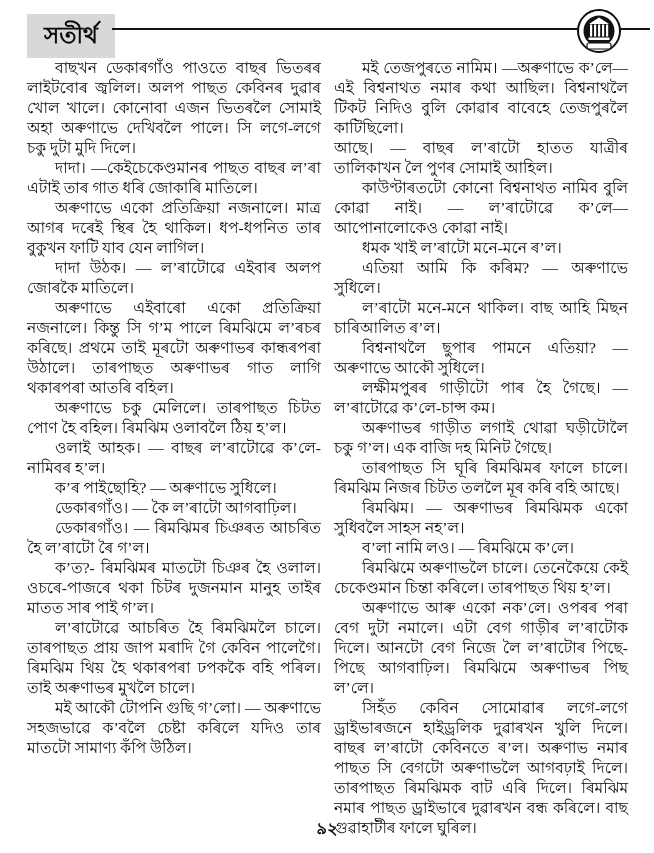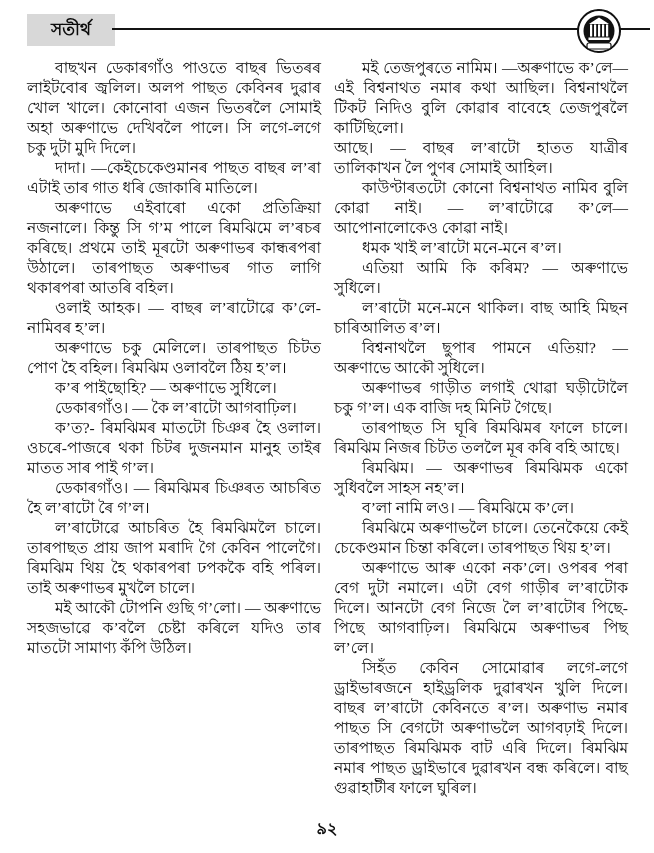--- a/index.html
+++ b/index.html
@@ -6,23 +6,23 @@
   .page{
     position:relative;
     width:654px;height:853px;
     background:#ffffff;
     color:#0b0b0b;
     font-family:"Liberation Serif","DejaVu Serif",serif;
     overflow:hidden;
   }
   .title-box{
     position:absolute;left:27px;top:14px;
-    width:88px;height:32px;
+    width:88px;height:44px;
     background:#d8d8d8;
-    font-weight:bold;font-size:17px;
+    font-weight:bold;font-size:23px;
     display:flex;align-items:center;justify-content:center;
   }
   .rule{
     position:absolute;left:112px;top:28px;
     width:538px;height:2px;background:#141414;
   }
   .emblem{
     position:absolute;left:576px;top:9px;
     width:46px;height:46px;
   }
@@ -70,38 +70,41 @@
       <rect x="12.5" y="28.5" width="21" height="2.5" fill="#ffffff"></rect>
 
       <rect x="11" y="34" width="24" height="6" rx="2" fill="#ffffff" stroke="#111" stroke-width="1.2"></rect>
     </svg>
   </div>
 
   <main class="columns">
     <div class="col">
         <p class="para">বাছখন ডেকাৰগাঁও পাওতে বাছৰ ভিতৰৰ লাইটবোৰ জ্বলিল। অলপ পাছত কেবিনৰ দুৱাৰ খোল খালে। কোনোবা এজন ভিতৰলৈ সোমাই অহা অৰুণাভে দেখিবলৈ পালে। সি লগে-লগে চকু দুটা মুদি দিলে।</p>
         <p class="para">দাদা। —কেইচেকেণ্ডমানৰ পাছত বাছৰ ল’ৰা এটাই তাৰ গাত ধৰি জোকাৰি মাতিলে।</p>
+        <p class="para">অৰুণাভে একো প্ৰতিক্ৰিয়া নজনালে। মাত্ৰ আগৰ দৰেই স্থিৰ হৈ থাকিল। ধপ-ধপনিত তাৰ বুকুখন ফাটি যাব যেন লাগিল।</p>
+        <p class="para">দাদা উঠক। — ল’ৰাটোৱে এইবাৰ অলপ জোৰকৈ মাতিলে।</p>
         <p class="para">অৰুণাভে এইবাৰো একো প্ৰতিক্ৰিয়া নজনালে। কিন্তু সি গ’ম পালে ৰিমঝিমে ল’ৰচৰ কৰিছে। প্ৰথমে তাই মূৰটো অৰুণাভৰ কান্ধৰপৰা উঠালে। তাৰপাছত অৰুণাভৰ গাত লাগি থকাৰপৰা আতৰি বহিল।</p>
+        <p class="para">অৰুণাভে চকু মেলিলে। তাৰপাছত চিটত পোণ হৈ বহিল। ৰিমঝিম ওলাবলৈ ঠিয় হ’ল।</p>
         <p class="para">ওলাই আহক। — বাছৰ ল’ৰাটোৱে ক’লে- নামিবৰ হ’ল।</p>
-        <p class="para">অৰুণাভে চকু মেলিলে। তাৰপাছত চিটত পোণ হৈ বহিল। ৰিমঝিম ওলাবলৈ ঠিয় হ’ল।</p>
         <p class="para">ক’ৰ পাইছোহি? — অৰুণাভে সুধিলে।</p>
         <p class="para">ডেকাৰগাঁও। — কৈ ল’ৰাটো আগবাঢ়িল।</p>
+        <p class="para">ডেকাৰগাঁও। — ৰিমঝিমৰ চিঞৰত আচৰিত হৈ ল’ৰাটো ৰৈ গ’ল।</p>
         <p class="para">ক’ত?- ৰিমঝিমৰ মাতটো চিঞৰ হৈ ওলাল। ওচৰে-পাজৰে থকা চিটৰ দুজনমান মানুহ তাইৰ মাতত সাৰ পাই গ’ল।</p>
-        <p class="para">ডেকাৰগাঁও। — ৰিমঝিমৰ চিঞৰত আচৰিত হৈ ল’ৰাটো ৰৈ গ’ল।</p>
         <p class="para">ল’ৰাটোৱে আচৰিত হৈ ৰিমঝিমলৈ চালে। তাৰপাছত প্ৰায় জাপ মৰাদি গৈ কেবিন পালেগৈ। ৰিমঝিম থিয় হৈ থকাৰপৰা ঢপককৈ বহি পৰিল। তাই অৰুণাভৰ মুখলৈ চালে।</p>
         <p class="para">মই আকৌ টোপনি গুছি গ’লো। — অৰুণাভে সহজভাৱে ক’বলৈ চেষ্টা কৰিলে যদিও তাৰ মাতটো সামাণ্য কঁপি উঠিল।</p>
       </div>
     <div class="col">
         <p class="para">মই তেজপুৰতে নামিম। —অৰুণাভে ক’লে— এই বিশ্বনাথত নমাৰ কথা আছিল। বিশ্বনাথলৈ টিকট নিদিও বুলি কোৱাৰ বাবেহে তেজপুৰলৈ কাটিছিলো।</p>
         <p class="para cont">আছে। — বাছৰ ল’ৰাটো হাতত যাত্ৰীৰ তালিকাখন লৈ পুণৰ সোমাই আহিল।</p>
         <p class="para">কাউণ্টাৰতটো কোনো বিশ্বনাথত নামিব বুলি কোৱা নাই। — ল’ৰাটোৱে ক’লে— আপোনালোকেও কোৱা নাই।</p>
         <p class="para">ধমক খাই ল’ৰাটো মনে-মনে ৰ’ল।</p>
         <p class="para">এতিয়া আমি কি কৰিম? — অৰুণাভে সুধিলে।</p>
         <p class="para">ল’ৰাটো মনে-মনে থাকিল। বাছ আহি মিছন চাৰিআলিত ৰ’ল।</p>
         <p class="para">বিশ্বনাথলৈ ছুপাৰ পামনে এতিয়া? — অৰুণাভে আকৌ সুধিলে।</p>
+        <p class="para">লক্ষীমপুৰৰ গাড়ীটো পাৰ হৈ গৈছে। — ল’ৰাটোৱে ক’লে-চান্স কম।</p>
         <p class="para">অৰুণাভৰ গাড়ীত লগাই থোৱা ঘড়ীটোলৈ চকু গ’ল। এক বাজি দহ মিনিট গৈছে।</p>
         <p class="para">তাৰপাছত সি ঘূৰি ৰিমঝিমৰ ফালে চালে। ৰিমঝিম নিজৰ চিটত তললৈ মূৰ কৰি বহি আছে।</p>
         <p class="para">ৰিমঝিম। — অৰুণাভৰ ৰিমঝিমক একো সুধিবলৈ সাহস নহ’ল।</p>
         <p class="para">ব’লা নামি লও। — ৰিমঝিমে ক’লে।</p>
         <p class="para">ৰিমঝিমে অৰুণাভলৈ চালে। তেনেকৈয়ে কেই চেকেণ্ডমান চিন্তা কৰিলে। তাৰপাছত থিয় হ’ল।</p>
         <p class="para">অৰুণাভে আৰু একো নক’লে। ওপৰৰ পৰা বেগ দুটা নমালে। এটা বেগ গাড়ীৰ ল’ৰাটোক দিলে। আনটো বেগ নিজে লৈ ল’ৰাটোৰ পিছে-পিছে আগবাঢ়িল। ৰিমঝিমে অৰুণাভৰ পিছ ল’লে।</p>
         <p class="para">সিহঁত কেবিন সোমোৱাৰ লগে-লগে ড্ৰাইভাৰজনে হাইড্ৰলিক দুৱাৰখন খুলি দিলে। বাছৰ ল’ৰাটো কেবিনতে ৰ’ল। অৰুণাভ নমাৰ পাছত সি বেগটো অৰুণাভলৈ আগবঢ়াই দিলে। তাৰপাছত ৰিমঝিমক বাট এৰি দিলে। ৰিমঝিম নমাৰ পাছত ড্ৰাইভাৰে দুৱাৰখন বন্ধ কৰিলে। বাছ গুৱাহাটীৰ ফালে ঘুৰিল।</p>
       </div>
   </main>
 

